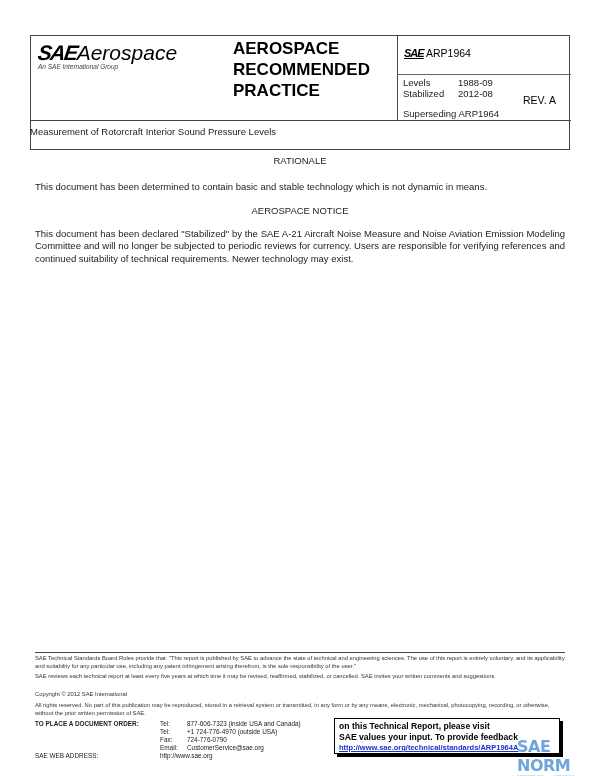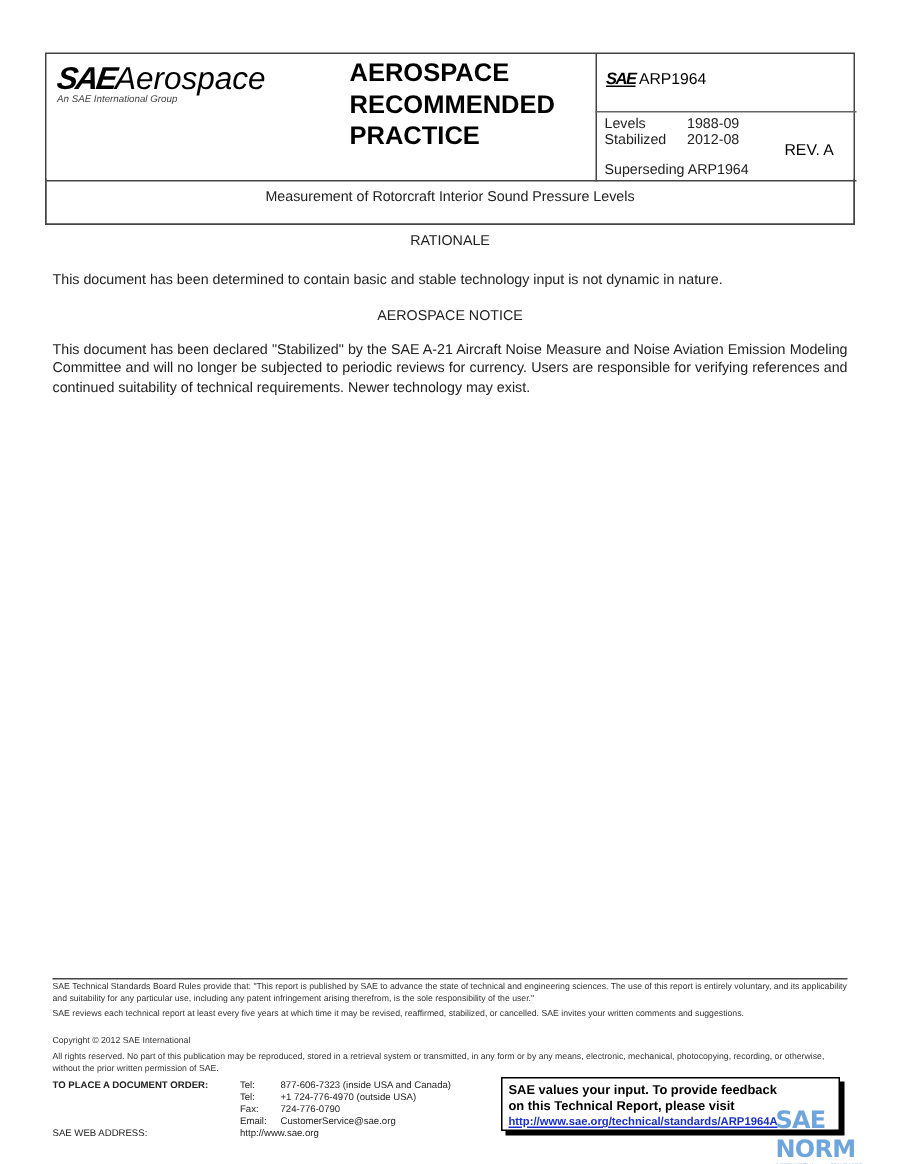--- a/index.html
+++ b/index.html
@@ -21,21 +21,21 @@
 
   .arp-title { left:202px; top:2px; font-weight:bold; font-size:17px; line-height:21px; color:#000; }
 
   .docnum { left:373px; top:11px; font-size:10.5px; color:#000; }
   .docnum .sae-mini { font-weight:bold; font-style:italic; font-size:11px; letter-spacing:-1px; text-decoration:underline; }
   .rev { left:492px; top:11px; font-size:10.5px; color:#000;margin-top:47px; }
 
   .dates { left:372px; top:41px; font-size:9.5px; line-height:11px; color:#222; }
   .dates .lbl { display:inline-block; width:55px; }
   .supersede { left:372px; top:72px; font-size:9.5px; color:#222; }
-  .doc-title { left:30px; top:126px; width:540px; text-align:center; font-size:9.5px; color:#222; }
+  .doc-title { left:30px; top:126px; width:540px; text-align:left; font-size:9.5px; color:#222; }
 
   .section-h { width:540px; left:30px; text-align:center; font-size:9.5px; color:#222; }
   .para { left:35px; width:530px; font-size:9.5px; line-height:12.4px; color:#222; text-align:justify; }
 
   
   .frule { left:35px; top:652px; width:530px; height:1px; background:#444; }
   .ftext { left:35px; width:532px; font-size:5.8px; line-height:7.6px; color:#333; }
   .order { left:35px; font-size:6.4px; line-height:8px; color:#222; }
   .order b { font-weight:bold; }
 
@@ -79,42 +79,42 @@
     <div><span class="lbl">Levels</span><span>1988-09</span></div>
     <div><span class="lbl">Stabilized</span><span>2012-08</span></div>
   </div>
   <div class="abs supersede">Superseding ARP1964</div>
 </div>
 
 <div class="abs" style="left:30px;top:119px;width:540px;height:31px;border:1px solid #444;border-top:none;box-sizing:border-box;"></div>
 <div class="abs doc-title">Measurement of Rotorcraft Interior Sound Pressure Levels</div>
 
 <div class="abs section-h" style="top:155px;">RATIONALE</div>
-<div class="abs para" style="top:181px;">This document has been determined to contain basic and stable technology input is not dynamic in nature.</div>
+<div class="abs para" style="top:181px;">This document has been determined to contain basic and stable technology which is not dynamic in means.</div>
 <div class="abs section-h" style="top:205px;">AEROSPACE NOTICE</div>
 <div class="abs para" style="top:228px;">This document has been declared "Stabilized" by the SAE A-21 Aircraft Noise Measure and Noise Aviation Emission Modeling Committee and will no longer be subjected to periodic reviews for currency. Users are responsible for verifying references and continued suitability of technical requirements. Newer technology may exist.</div>
 
 <div class="abs frule"></div>
 <div class="abs ftext" style="top:655px;">SAE Technical Standards Board Rules provide that: "This report is published by SAE to advance the state of technical and engineering sciences. The use of this report is entirely voluntary, and its applicability and suitability for any particular use, including any patent infringement arising therefrom, is the sole responsibility of the user."</div>
 <div class="abs ftext" style="top:673px;">SAE reviews each technical report at least every five years at which time it may be revised, reaffirmed, stabilized, or cancelled. SAE invites your written comments and suggestions.</div>
 <div class="abs ftext" style="top:691px;">Copyright © 2012 SAE International</div>
 <div class="abs ftext" style="top:702px;">All rights reserved. No part of this publication may be reproduced, stored in a retrieval system or transmitted, in any form or by any means, electronic, mechanical, photocopying, recording, or otherwise, without the prior written permission of SAE.</div>
 
 <div class="abs order" style="top:720px;"><b>TO PLACE A DOCUMENT ORDER:</b></div>
 <div class="abs order" style="left:160px;top:720px;">
   <div><span style="display:inline-block;width:27px;">Tel:</span><span>877-606-7323 (inside USA and Canada)</span></div>
   <div><span style="display:inline-block;width:27px;">Tel:</span><span>+1 724-776-4970 (outside USA)</span></div>
   <div><span style="display:inline-block;width:27px;">Fax:</span><span>724-776-0790</span></div>
   <div><span style="display:inline-block;width:27px;">Email:</span><span>CustomerService@sae.org</span></div>
   <div><span>http://www.sae.org</span></div>
 </div>
 <div class="abs order" style="top:752px;">SAE WEB ADDRESS:</div>
 
 <div class="abs feedback">
+  <div>on this Technical Report, please visit</div>
   <div>SAE values your input. To provide feedback</div>
-  <div>on this Technical Report, please visit</div>
   <a>http://www.sae.org/technical/standards/ARP1964A</a>
 </div>
 
 <div class="abs wm">
   <div class="big">SAE NORM</div>
   <div class="small">INTERNATIONAL —— STANDARDS ——</div>
 </div>
 
 </body></html>

